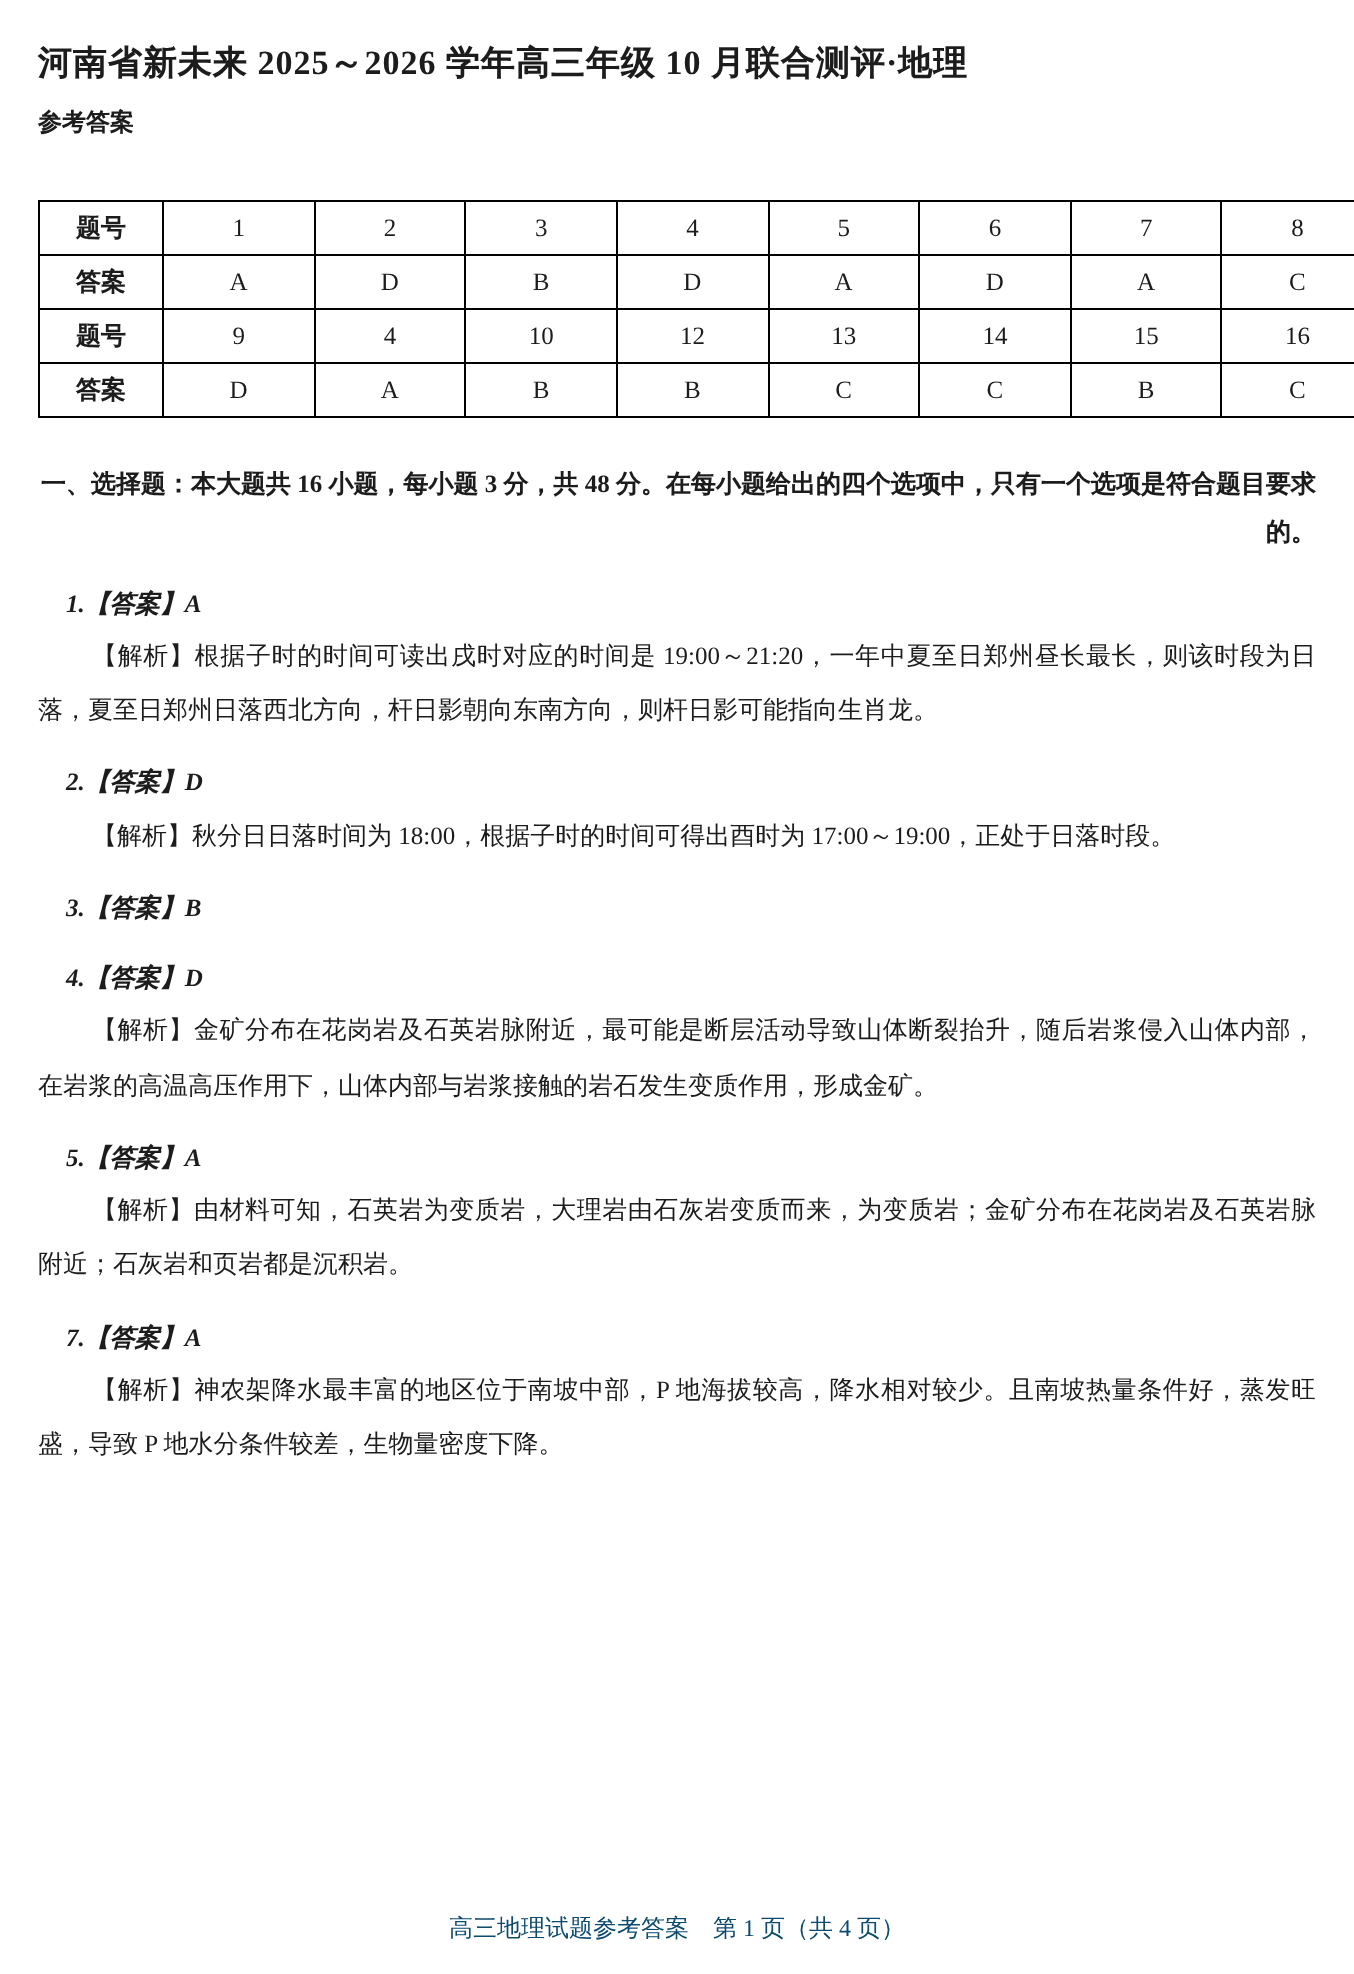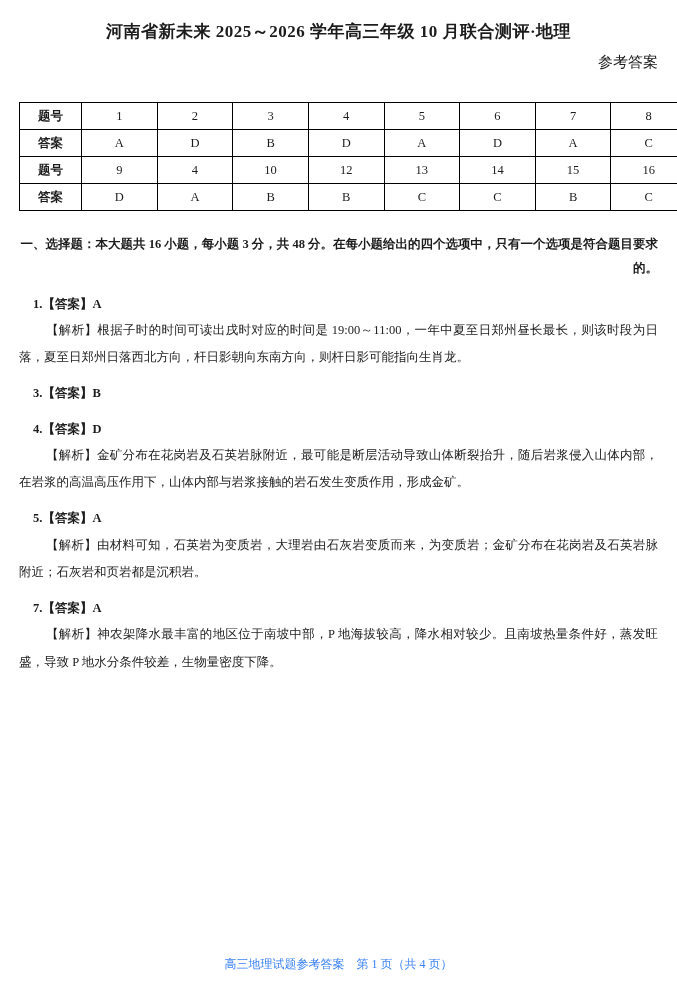--- a/index.html
+++ b/index.html
@@ -10,29 +10,29 @@
     color: #1c1c1c;
   }
   .page {
     position: relative;
     width: 677px;
     min-height: 987px;
     background: #ffffff;
     padding: 20px 19px 44px 19px;
   }
   .title-line1 {
-    text-align: center;
+    text-align: left;
     font-size: 17px;
     font-weight: bold;
     letter-spacing: 0.5px;
   }
   .title-line2 {
-    text-align: right;
-    font-size: 15px;
-    font-weight: normal;
+    text-align: left;
+    font-size: 12px;
+    font-weight: bold;
     margin-top: 10px;
   }
   .answer-table {
     border-collapse: collapse;
     table-layout: fixed;
     width: 668px;
     margin: 30px auto 0 auto;
     font-family: Liberation Serif, serif;
   }
   .answer-table td {
@@ -53,36 +53,37 @@
     line-height: 1.9;
     text-align: right;
   }
   .qa-list { margin-top: 10px; }
   .qa-item { margin-bottom: 9px; }
   .ans-line {
     font-size: 12.5px;
     font-weight: bold;
     line-height: 2.1;
     padding-left: 14px;
+    font-style: italic;
   }
   .analysis {
     font-size: 12.5px;
     line-height: 2.18;
     text-indent: 27px;
     text-align: justify;
   }
   .analysis .bold { font-weight: normal; }
   .footer {
     position: absolute;
     left: 0;
     right: 0;
     bottom: 14px;
     text-align: center;
     font-size: 12px;
-    color: #3b82f6;
+    color: #0c4a6e;
   }
 </style>
 </head>
 <body>
 
 <div class="page">
 
   <div class="title-block">
     <div class="title-line1">河南省新未来 2025～2026 学年高三年级 10 月联合测评·地理</div>
     <div class="title-line2">参考答案</div>
@@ -136,23 +137,27 @@
       </tr>
     </tbody>
   </table>
 
   <p class="section-intro">一、选择题：本大题共 16 小题，每小题 3 分，共 48 分。在每小题给出的四个选项中，只有一个选项是符合题目要求的。</p>
 
   <div class="qa-list">
 
     <div class="qa-item">
       <p class="ans-line"><span>1.</span><span>【答案】</span><span>A</span></p>
-      <p class="analysis"><span class="bold">【解析】</span><span>根据子时的时间可读出戌时对应的时间是 19:00～11:00，一年中夏至日郑州昼长最长，则该时段为日落，夏至日郑州日落西北方向，杆日影朝向东南方向，则杆日影可能指向生肖龙。</span></p>
+      <p class="analysis"><span class="bold">【解析】</span><span>根据子时的时间可读出戌时对应的时间是 19:00～21:20，一年中夏至日郑州昼长最长，则该时段为日落，夏至日郑州日落西北方向，杆日影朝向东南方向，则杆日影可能指向生肖龙。</span></p>
     </div>
 
+    <div class="qa-item">
+      <p class="ans-line"><span>2.</span><span>【答案】</span><span>D</span></p>
+      <p class="analysis"><span class="bold">【解析】</span><span>秋分日日落时间为 18:00，根据子时的时间可得出酉时为 17:00～19:00，正处于日落时段。</span></p>
+    </div>
 
     <div class="qa-item">
       <p class="ans-line"><span>3.</span><span>【答案】</span><span>B</span></p>
     </div>
 
     <div class="qa-item">
       <p class="ans-line"><span>4.</span><span>【答案】</span><span>D</span></p>
       <p class="analysis"><span class="bold">【解析】</span><span>金矿分布在花岗岩及石英岩脉附近，最可能是断层活动导致山体断裂抬升，随后岩浆侵入山体内部，在岩浆的高温高压作用下，山体内部与岩浆接触的岩石发生变质作用，形成金矿。</span></p>
     </div>
 

